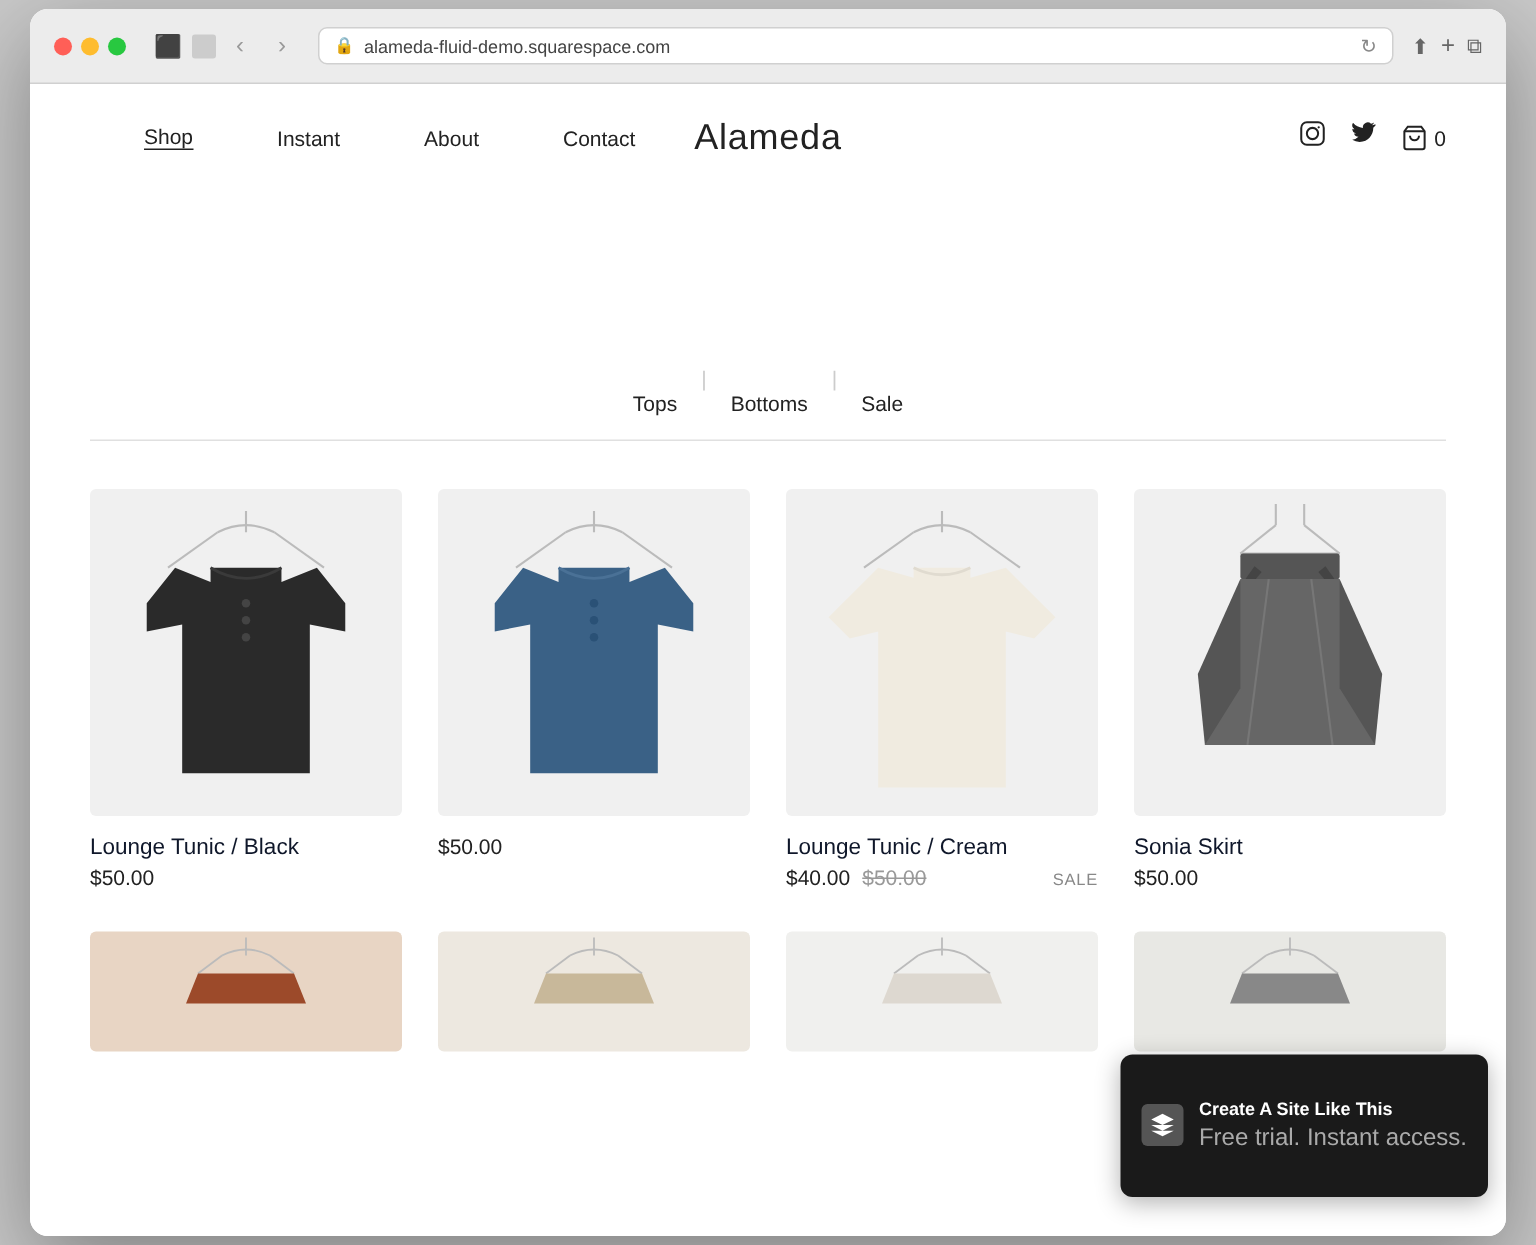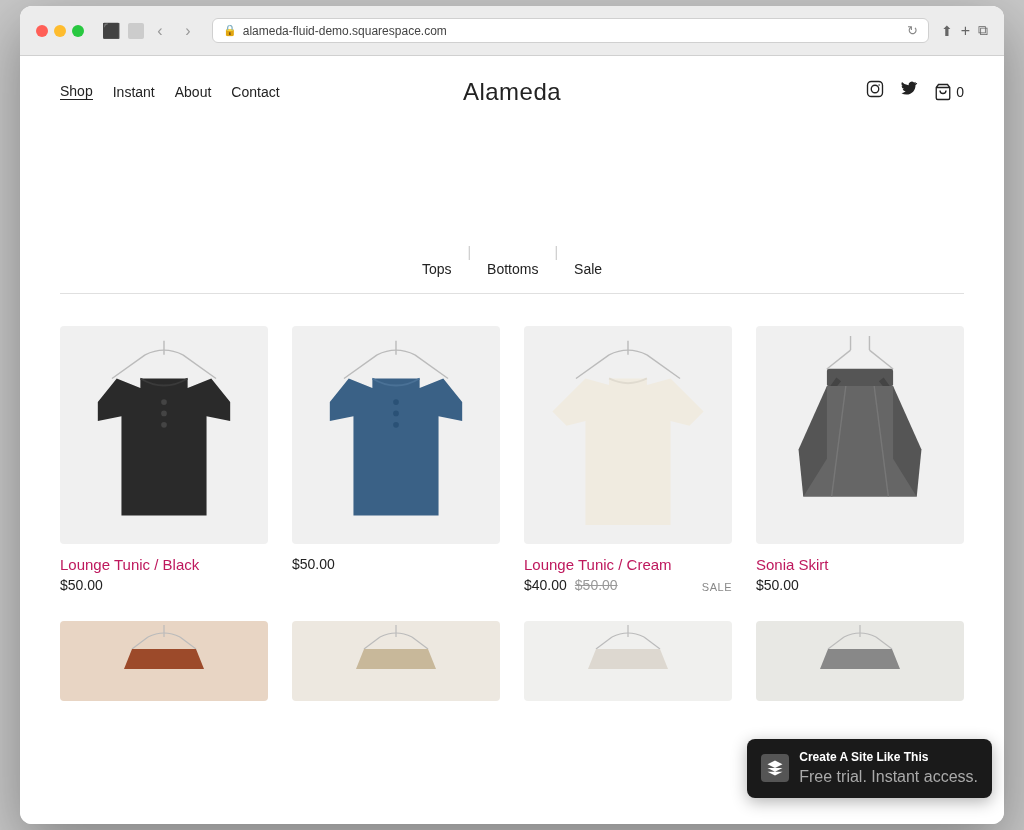--- a/index.html
+++ b/index.html
@@ -107,20 +107,21 @@
       display: flex;
       gap: 20px;
       align-items: center;
     }
 
     .nav-link {
       font-size: 14px;
       color: #222;
       text-decoration: none;
       cursor: pointer;
+      margin-left: 36px;
     }
 
     .nav-link.active {
       border-bottom: 1px solid #222;
     }
 
     .site-title {
       position: absolute;
       left: 50%;
       transform: translateX(-50%);
@@ -207,21 +208,21 @@
       width: 100%;
       height: 100%;
     }
 
     .product-info {
       padding: 12px 0 4px;
     }
 
     .product-name {
       font-size: 15px;
-      color: #be185d;
+      color: #0f172a;
       margin-bottom: 4px;
       font-weight: 400;
     }
 
     .product-price-row {
       display: flex;
       align-items: flex-end;
       gap: 8px;
     }
 
@@ -267,21 +268,21 @@
     }
 
     
     .sq-badge {
       position: fixed;
       bottom: 32px;
       right: 32px;
       background: #1a1a1a;
       color: #fff;
       border-radius: 8px;
-      padding: 10px 14px;
+      padding: 28px 14px;
       display: flex;
       align-items: center;
       gap: 10px;
       font-size: 12px;
       cursor: pointer;
       box-shadow: 0 4px 16px rgba(0,0,0,0.3);
       z-index: 100;
     }
 
     .sq-badge-icon {

